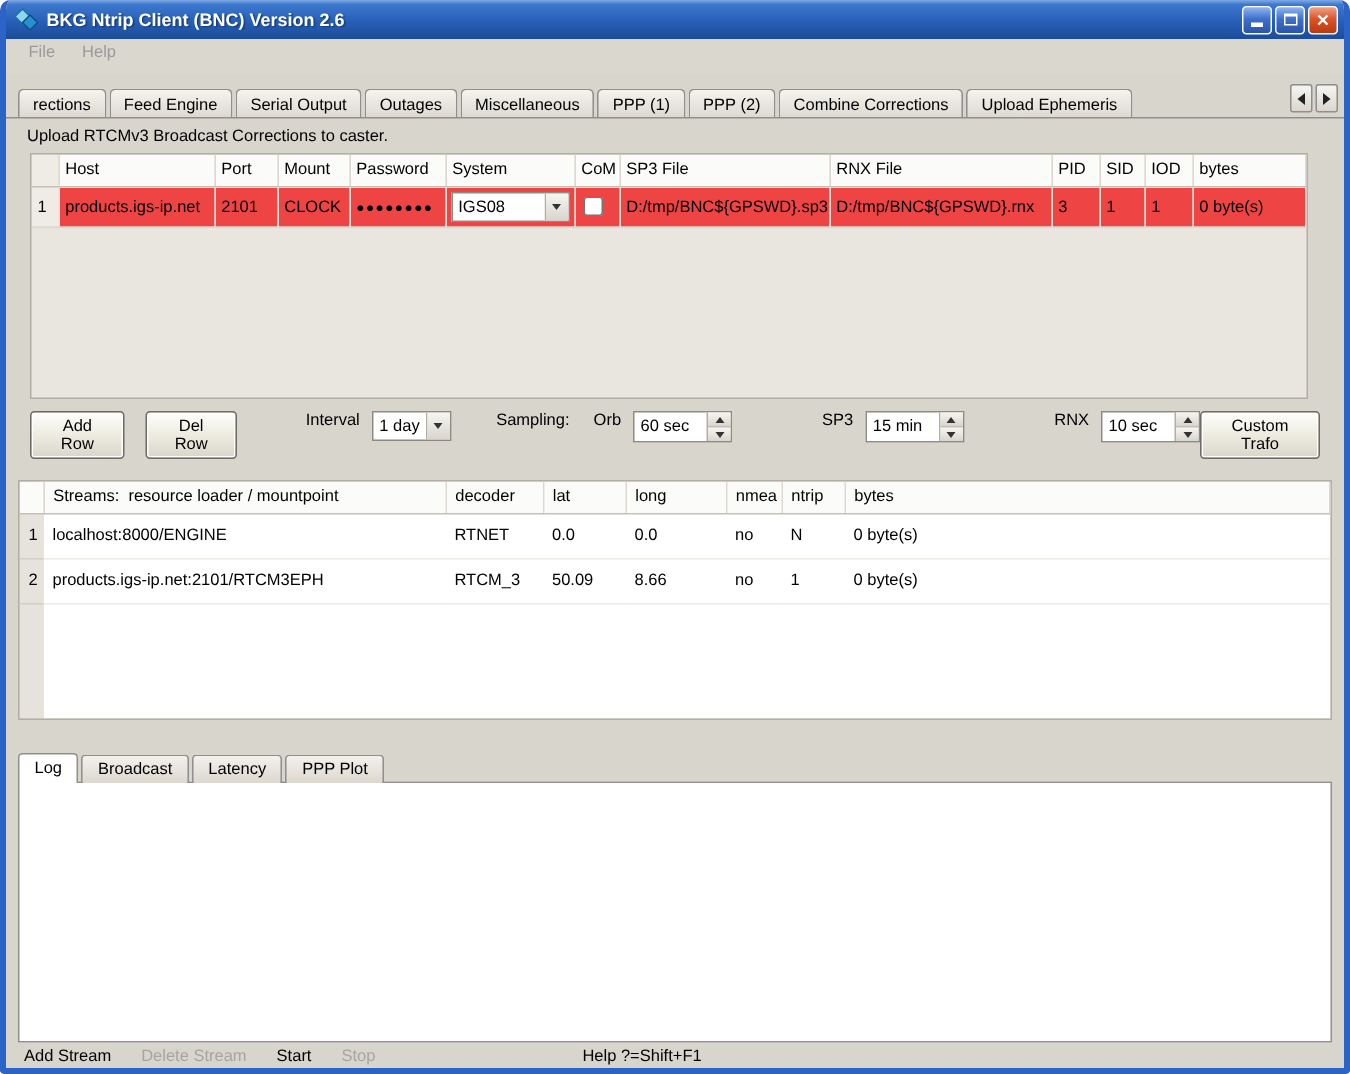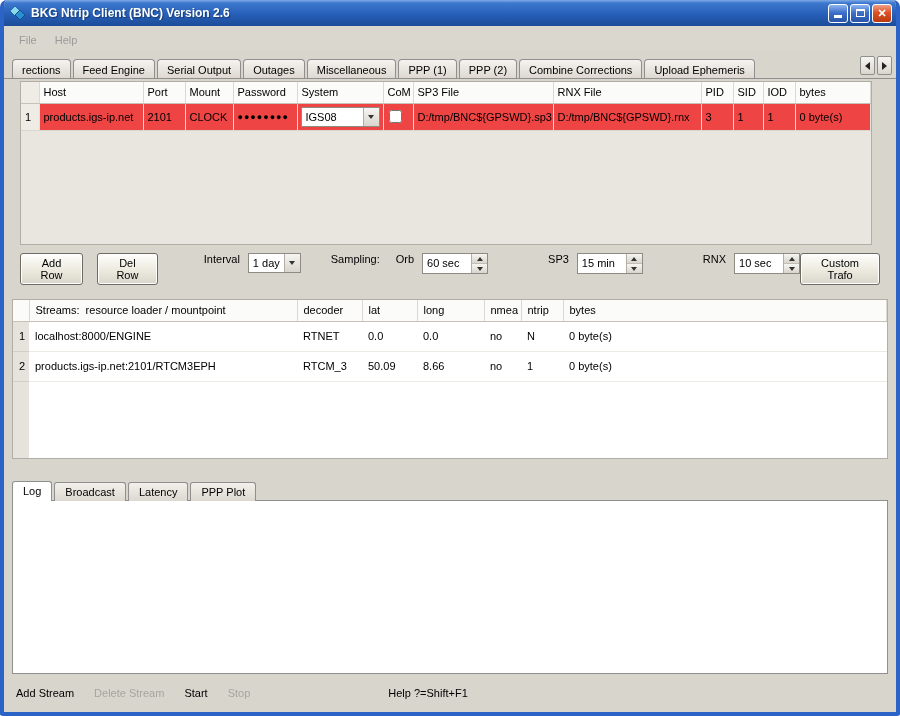--- a/index.html
+++ b/index.html
@@ -27,21 +27,21 @@
     width:20px; height:19px; margin-left:2px; border:1px solid #fff; border-radius:3px;
     display:flex; align-items:center; justify-content:center; color:#fff; cursor:default;
     background:linear-gradient(180deg,#8db5ef,#3e6fcb 45%,#2a55a8);
     font-size:10px; position:relative;
   }
   .winbtn.close { background:linear-gradient(180deg,#f0a088,#dd5226 45%,#b93a10); font-size:11px; font-weight:bold; }
   .glyph-min { display:block; width:8px; height:3px; background:#fff; position:absolute; left:5px; bottom:4px; }
   .glyph-max { display:block; width:9px; height:8px; border:1px solid #fff; border-top:2px solid #fff; }
 
   
-  .menubar { height:23px; flex:0 0 23px; display:flex; align-items:flex-end; padding-left:6px; background:#dad7cf; }
+  .menubar { height:23px; flex:0 0 23px; display:flex; align-items:flex-start; padding-left:6px; background:#dad7cf; }
   .menu-item { padding:3px 9px; color:#9a9a98; }
 
   
   .tabbar { flex:0 0 30px; position:relative; padding:7px 36px 0 8px; border-bottom:1px solid #8f8f8f; display:flex; align-items:flex-end; }
   .tab-strip { display:flex; overflow:hidden; white-space:nowrap; align-items:flex-end;text-align:right; }
   .tab {
     padding:4px 9px 3px 9px; margin-right:2px;
     border:1px solid #8f8f8f; border-bottom:none; border-radius:4px 4px 0 0;
     background:linear-gradient(180deg,#f5f3ef,#dcd8d0);
     position:relative; top:1px; white-space:nowrap;
@@ -146,20 +146,21 @@
     <div class="tab-scrollers">
       <span class="tab-scroll-btn">
           <i class="tri-left"></i>
         </span>
       <span class="tab-scroll-btn">
           <i class="tri-right"></i>
         </span>
     </div>
   </div>
 
+  <div class="caption">Upload RTCMv3 Broadcast Corrections to caster.</div>
 
   <div class="upload-frame">
     <table>
       <colgroup>
         <col style="width:18px">
           <col style="width:104px">
           <col style="width:42px">
           <col style="width:48px">
         <col style="width:64px">
           <col style="width:86px">

